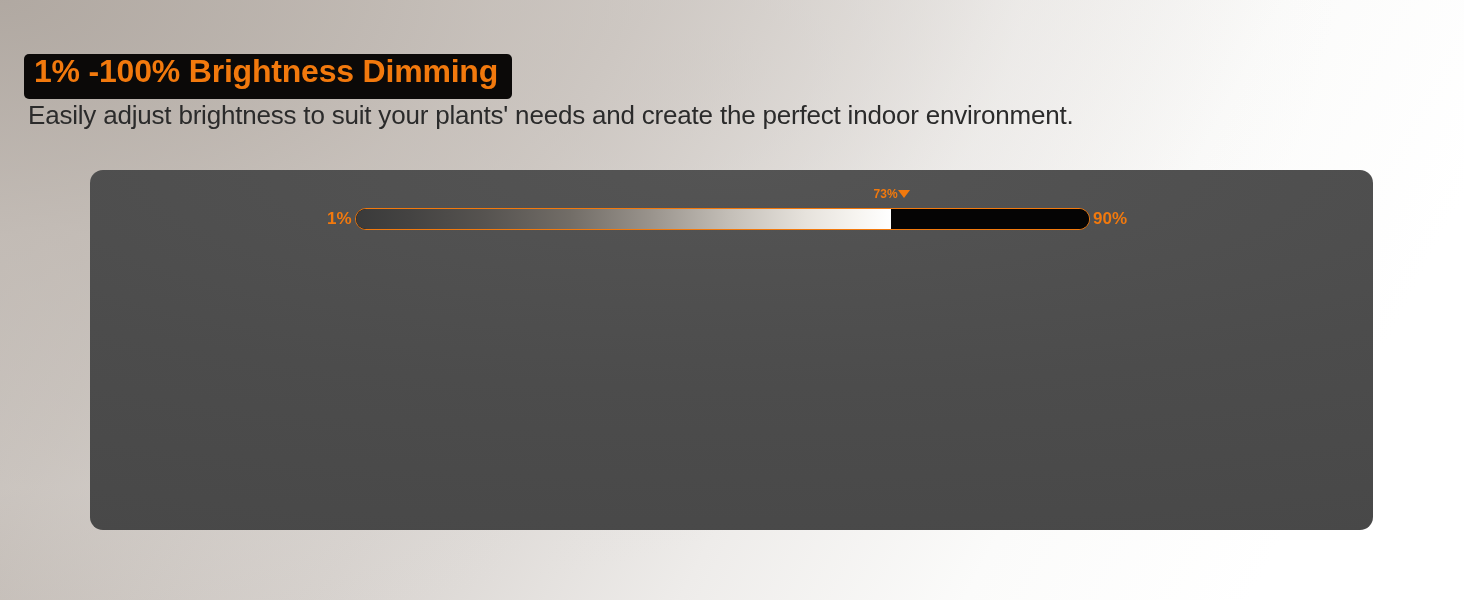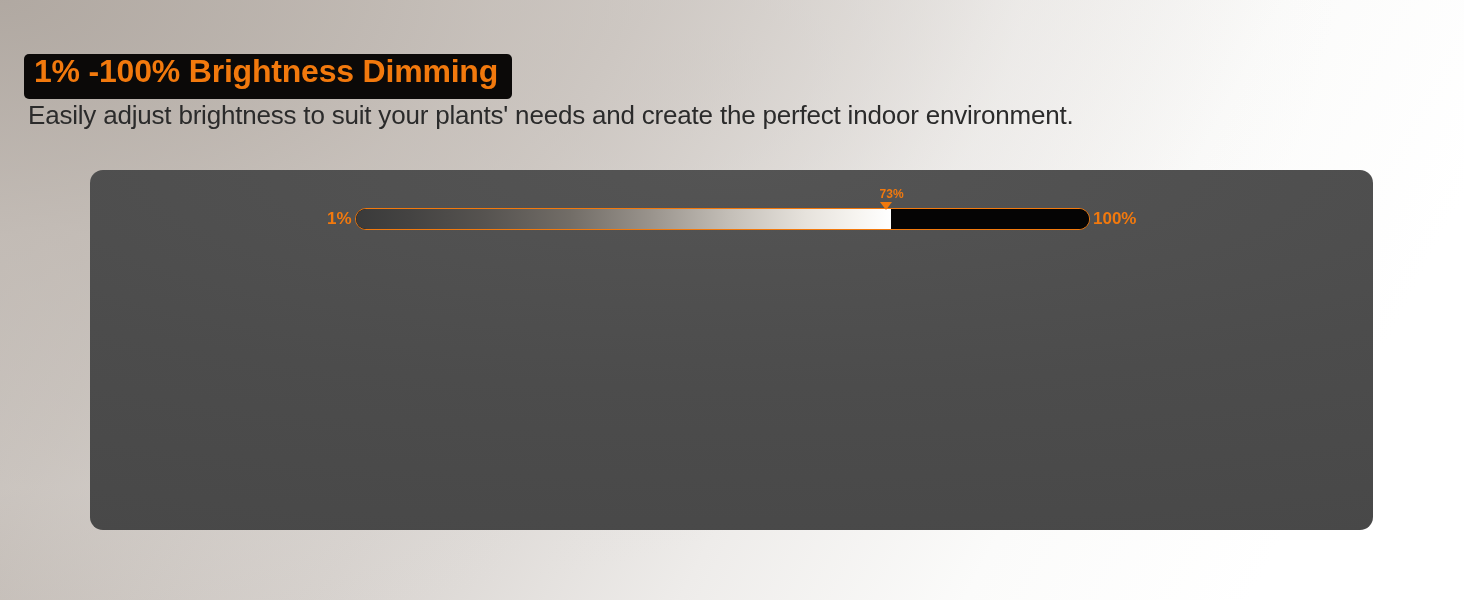--- a/index.html
+++ b/index.html
@@ -119,21 +119,21 @@
     position: absolute;
     top: 0; bottom: 0; right: 0;
     background: #050404;
   }
 
   .marker {
     position: absolute;
     top: 0px;
     transform: translateX(-50%);
     display: flex;
-    flex-direction: column;
+    flex-direction: row;
     align-items: flex-start;
   }
   .marker-value {
     color: #f2790d;
     font-size: 12px;
     font-weight: 700;
     line-height: 1;
     white-space: nowrap;
   }
   .marker-arrow {
@@ -196,21 +196,21 @@
   <div class="title-badge">
     <span class="title-text">1% -100% Brightness Dimming</span>
   </div>
 
   <div class="subtitle">Easily adjust brightness to suit your plants' needs and create the perfect indoor environment.</div>
 
   <div class="scene">
 
     <div class="slider-wrap">
       <span class="slider-label left">1%</span>
-      <span class="slider-label right">100%</span>
+      <span class="slider-label right">90%</span>
 
       <div class="track">
         <div class="track-fill" id="track-fill" style="width: 73%;"></div>
         <div class="track-rest" id="track-rest" style="width: 27%;"></div>
       </div>
 
       <div class="marker" id="slider-marker" style="left: 564.55px;">
         <span class="marker-value">73%</span>
         <span class="marker-arrow"></span>
       </div>

